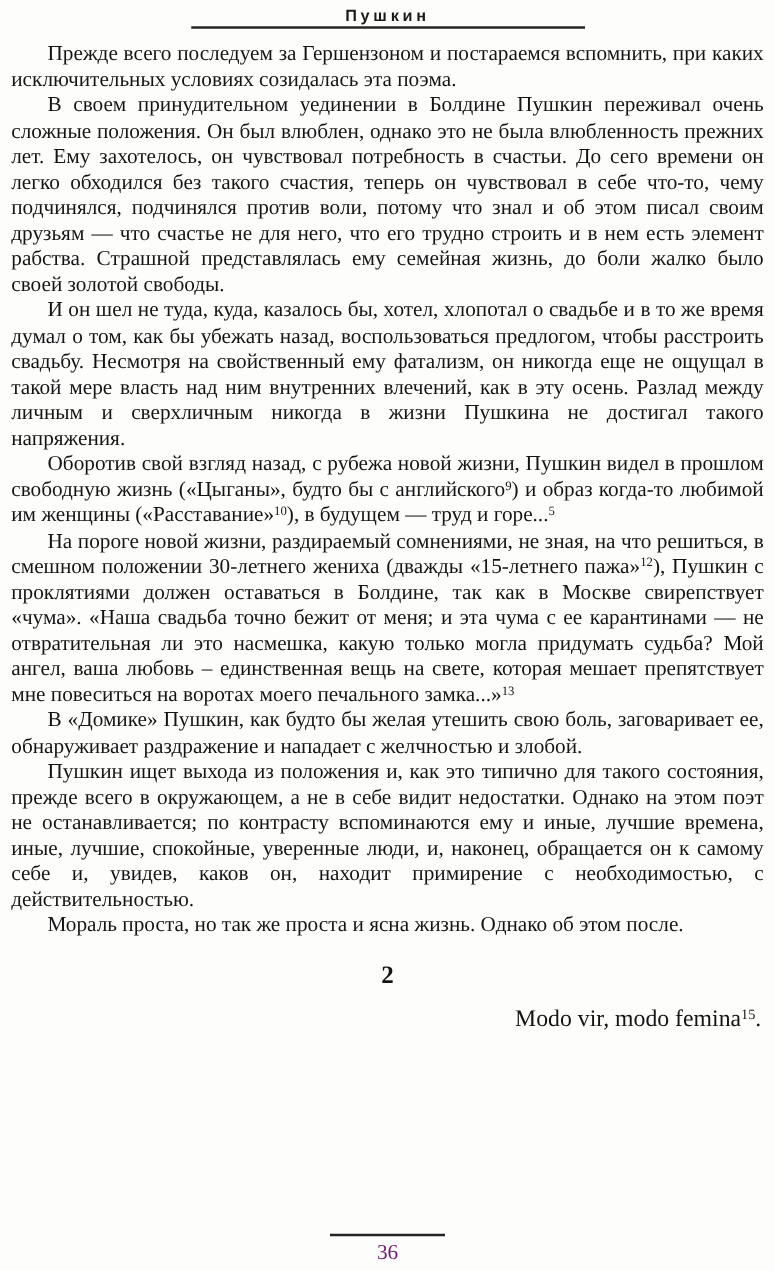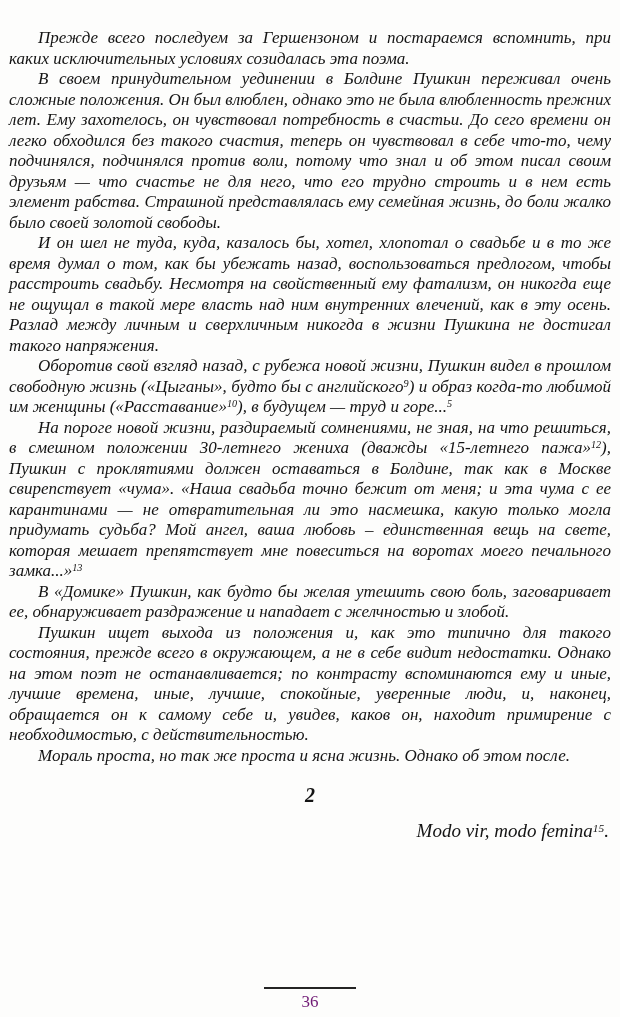--- a/index.html
+++ b/index.html
@@ -24,25 +24,24 @@
     color: #1b1b1b;
     line-height: 15px;
   }
   .head-rule {
     width: 315px;
     margin: 1px auto 0 auto;
     border-bottom: 2px solid #262626;
     height: 0;
   }
   .body-text {
-    margin-top: 23px;
+    margin-top: 10px;
     font-size: 17px;
     line-height: 20.5px;
     text-align: justify;
-    font-style: italic;
   }
   .para {
     margin: 0;
     text-indent: 29px;
   }
   sup.fnref {
     font-size: 0.6em;
     line-height: 0;
     vertical-align: baseline;
     position: relative;
@@ -79,20 +78,24 @@
   .page-number {
     font-size: 17px;
     line-height: 20px;
     color: #701a75;
   }
 </style>
 </head>
 <body>
 
 <div class="page">
+  <header>
+    <div class="running-head">Пушкин</div>
+    <div class="head-rule"></div>
+  </header>
 
   <main class="body-text">
       <p class="para">Прежде всего последуем за Гершензоном и постараемся вспомнить, при каких исключительных условиях созидалась эта поэма.</p>
       <p class="para">В своем принудительном уединении в Болдине Пушкин переживал очень сложные положения. Он был влюблен, однако это не была влюбленность прежних лет. Ему захотелось, он чувствовал потребность в счастьи. До сего времени он легко обходился без такого счастия, теперь он чувствовал в себе что-то, чему подчинялся, подчинялся против воли, потому что знал и об этом писал своим друзьям — что счастье не для него, что его трудно строить и в нем есть элемент рабства. Страшной представлялась ему семейная жизнь, до боли жалко было своей золотой свободы.</p>
       <p class="para">И он шел не туда, куда, казалось бы, хотел, хлопотал о свадьбе и в то же время думал о том, как бы убежать назад, воспользоваться предлогом, чтобы расстроить свадьбу. Несмотря на свойственный ему фатализм, он никогда еще не ощущал в такой мере власть над ним внутренних влечений, как в эту осень. Разлад между личным и сверхличным никогда в жизни Пушкина не достигал такого напряжения.</p>
       <p class="para">Оборотив свой взгляд назад, с рубежа новой жизни, Пушкин видел в прошлом свободную жизнь («Цыганы», будто бы с английского<sup class="fnref">9</sup>) и образ когда-то любимой им женщины («Расставание»<sup class="fnref">10</sup>), в будущем — труд и горе...<sup class="fnref">5</sup></p>
       <p class="para">На пороге новой жизни, раздираемый сомнениями, не зная, на что решиться, в смешном положении 30-летнего жениха (дважды «15-летнего пажа»<sup class="fnref">12</sup>), Пушкин с проклятиями должен оставаться в Болдине, так как в Москве свирепствует «чума». «Наша свадьба точно бежит от меня; и эта чума с ее карантинами — не отвратительная ли это насмешка, какую только могла придумать судьба? Мой ангел, ваша любовь – единственная вещь на свете, которая мешает препятствует мне повеситься на воротах моего печального замка...»<sup class="fnref">13</sup></p>
       <p class="para">В «Домике» Пушкин, как будто бы желая утешить свою боль, заговаривает ее, обнаруживает раздражение и нападает с желчностью и злобой.</p>
       <p class="para">Пушкин ищет выхода из положения и, как это типично для такого состояния, прежде всего в окружающем, а не в себе видит недостатки. Однако на этом поэт не останавливается; по контрасту вспоминаются ему и иные, лучшие времена, иные, лучшие, спокойные, уверенные люди, и, наконец, обращается он к самому себе и, увидев, каков он, находит примирение с необходимостью, с действительностью.</p>
       <p class="para">Мораль проста, но так же проста и ясна жизнь. Однако об этом после.</p>

